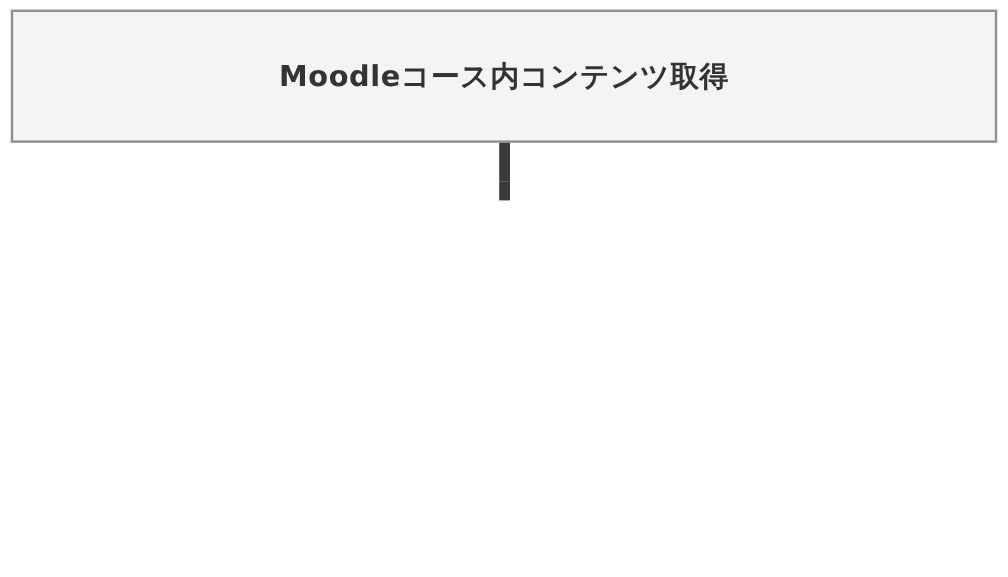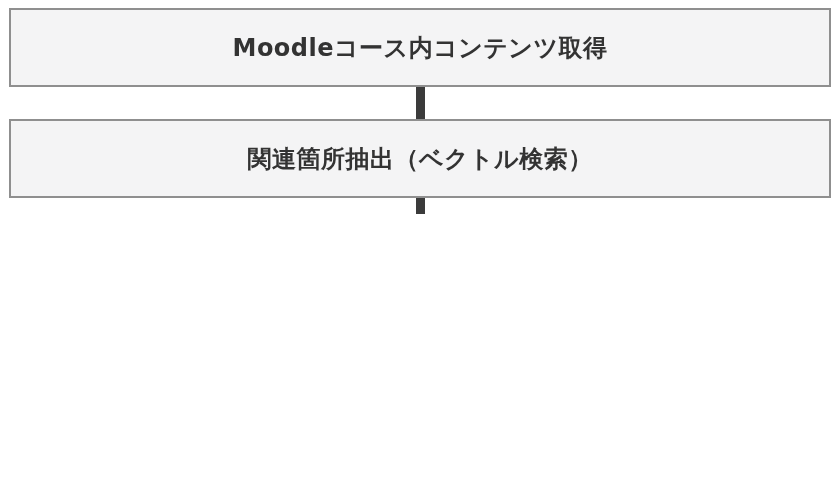--- a/index.html
+++ b/index.html
@@ -16,21 +16,21 @@
   .flow {
     box-sizing: border-box;
     width: 840px;
     padding: 8px 9px 0 9px;
     display: flex;
     flex-direction: column;
     align-items: stretch;
   }
   .step {
     box-sizing: border-box;
-    height: 79px;
+    height: 111px;
     border: 2px solid var(--box-border, #8f8f8f);
     background: var(--box-fill, #f4f4f5);
     display: flex;
     align-items: center;
     justify-content: center;
   }
   .step .label {
     font-size: 24px;
     font-weight: 700;
     color: var(--text-color, #333333);
@@ -52,20 +52,17 @@
 
   <div class="step">
     <span class="label">Moodleコース内コンテンツ取得</span>
   </div>
 
   <div class="connector"></div>
 
 
   <div class="connector"></div>
 
-  <div class="step">
-    <span class="label">関連箇所抽出（ベクトル検索）</span>
-  </div>
 
   <div class="connector"></div>
 
 
 </div>
 
 </body></html>

